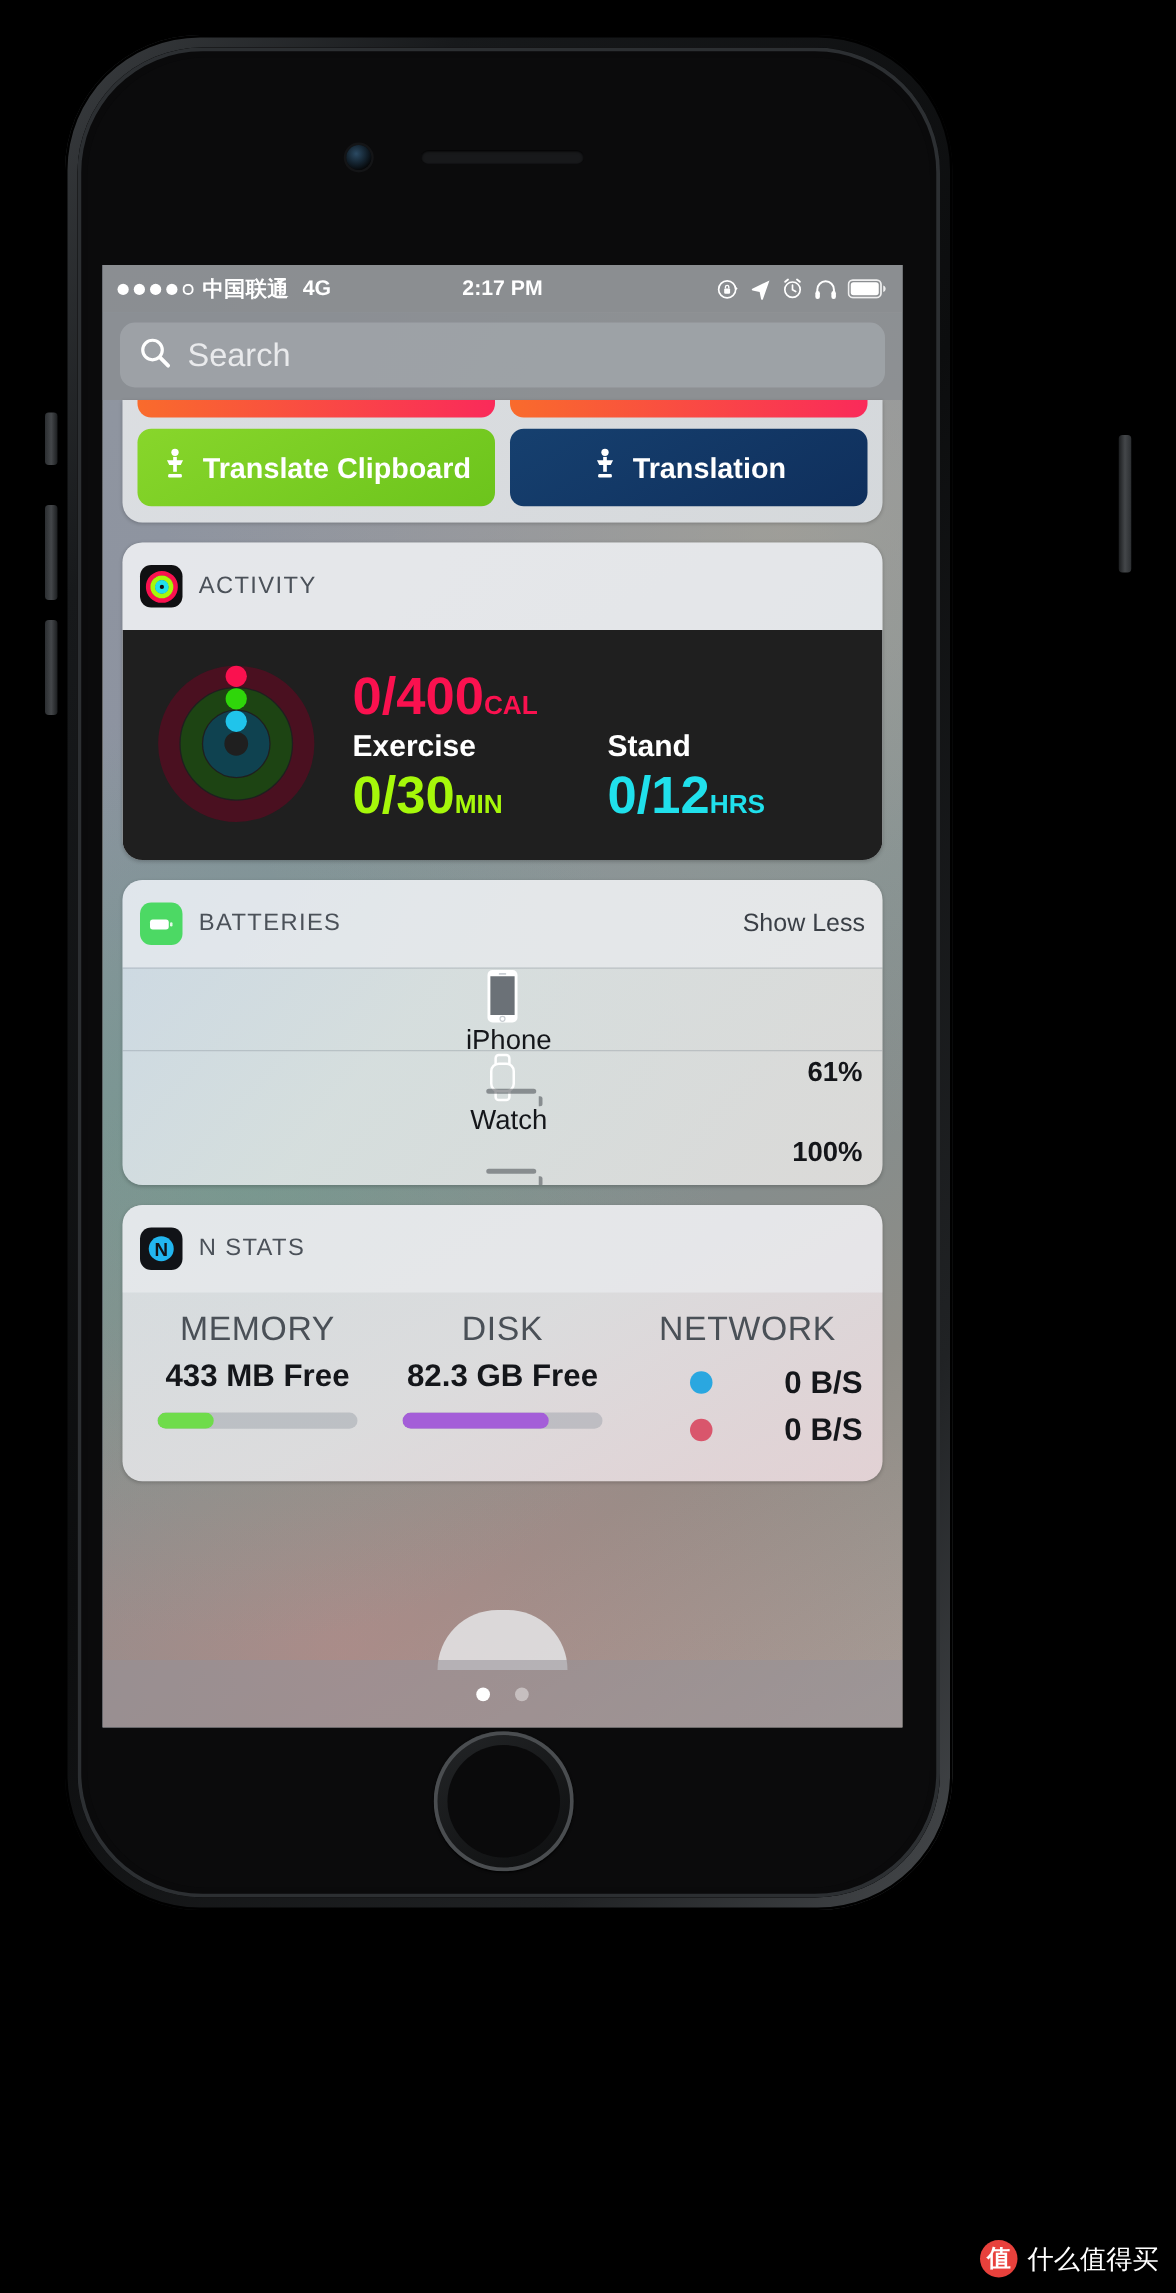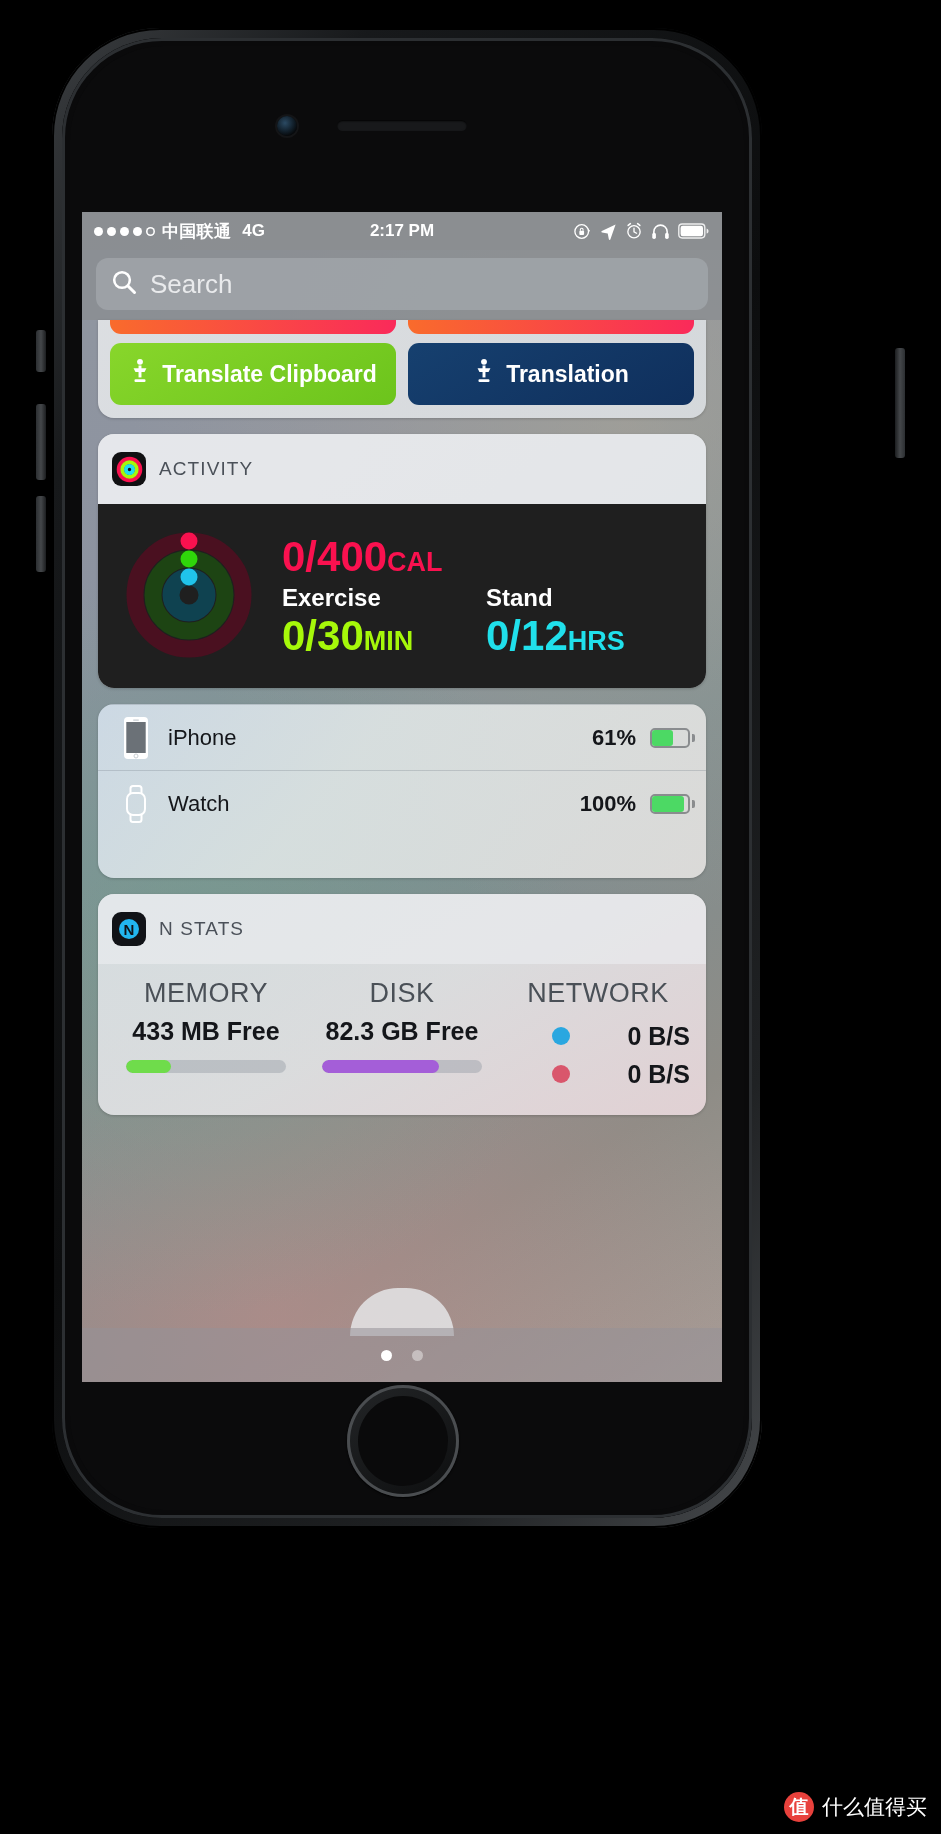--- a/index.html
+++ b/index.html
@@ -134,28 +134,29 @@
   .tr-green{ background:linear-gradient(150deg,#88d62b,#6cc41c); }
 
   
   .activity-body{
     background:#1f1f1f; padding:16px 16px 18px; display:flex; align-items:center; gap:18px;
   }
   .rings{ width:150px; height:150px; position:relative; flex:none; }
   .act-text{ flex:1; padding-top:2px; }
   .act-label{ color:#fff; font-size:24px; font-weight:bold; }
   .act-value{ font-size:42px; font-weight:bold; line-height:1.12; }
-  .unit{ font-size:27px; }
+  .unit{ font-size:21px; }
   .act-row2{ display:flex; margin-top:4px; }
   .act-col{ flex:1; }
 
   
   .batt-row{
     display:flex; align-items:center; height:66px; padding:0 16px;
     border-top:1px solid rgba(120,130,140,.30);
+    flex-direction:column;
   }
   .batt-icon{ width:44px; display:flex; justify-content:center; flex:none; }
   .batt-name{ font-size:22px; color:#14161a; margin-left:10px; }
   .batt-pct{ margin-left:auto; font-size:22px; color:#14161a; font-weight:bold; }
   .batt-gauge{ margin-left:14px; width:40px; height:20px; position:relative; }
   .batt-gauge .shell{
     position:absolute; inset:0; border:2px solid rgba(40,45,50,.45); border-radius:5px;
   }
   .batt-gauge .cap{
     position:absolute; right:-5px; top:6px; width:3px; height:8px; border-radius:0 2px 2px 0;
@@ -354,20 +355,30 @@
                 <div class="act-value" style="color:#20e0eb;">
                   <span>0/12</span><span class="unit">HRS</span>
                 </div>
               </div>
             </div>
           </div>
         </div>
       </div>
 
       <div class="card" style="background:linear-gradient(130deg,rgba(214,226,238,.88) 0%,rgba(226,232,232,.88) 40%,rgba(230,228,226,.88) 100%);">
+        <div class="card-head">
+          <span class="app-icon" style="background:#4cd964;">
+            <svg width="24" height="24" viewBox="0 0 24 24">
+                <rect x="3" y="8.5" width="15" height="8" rx="2.2" fill="#fff"></rect>
+                <rect x="19" y="10.8" width="2" height="3.4" rx="1" fill="#fff" opacity=".85"></rect>
+              </svg>
+          </span>
+          <span class="card-title">BATTERIES</span>
+          <span class="show-less">Show Less</span>
+        </div>
 
         <div class="batt-row">
           <span class="batt-icon">
             <svg width="26" height="44" viewBox="0 0 26 44">
                 <rect x="1" y="1" width="24" height="42" rx="4" fill="#fff"></rect>
                 <rect x="3.3" y="6" width="19.4" height="31" fill="#6b7177"></rect>
                 <rect x="10" y="3.4" width="6" height="1.4" rx=".7" fill="#c9ced3"></rect>
                 <circle cx="13" cy="40" r="2" fill="none" stroke="#c9ced3" stroke-width="1"></circle>
               </svg>
           </span>

